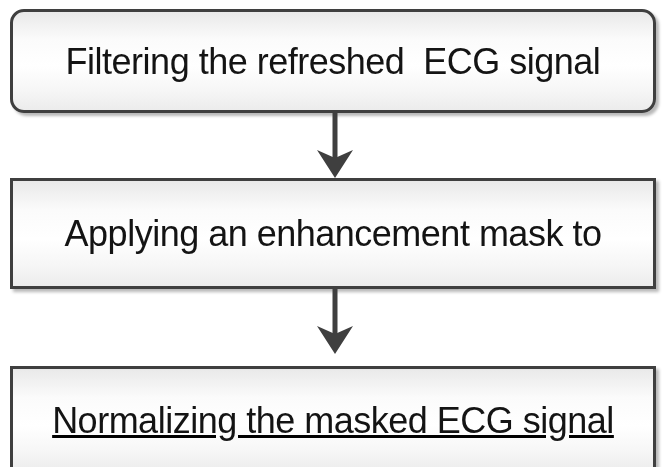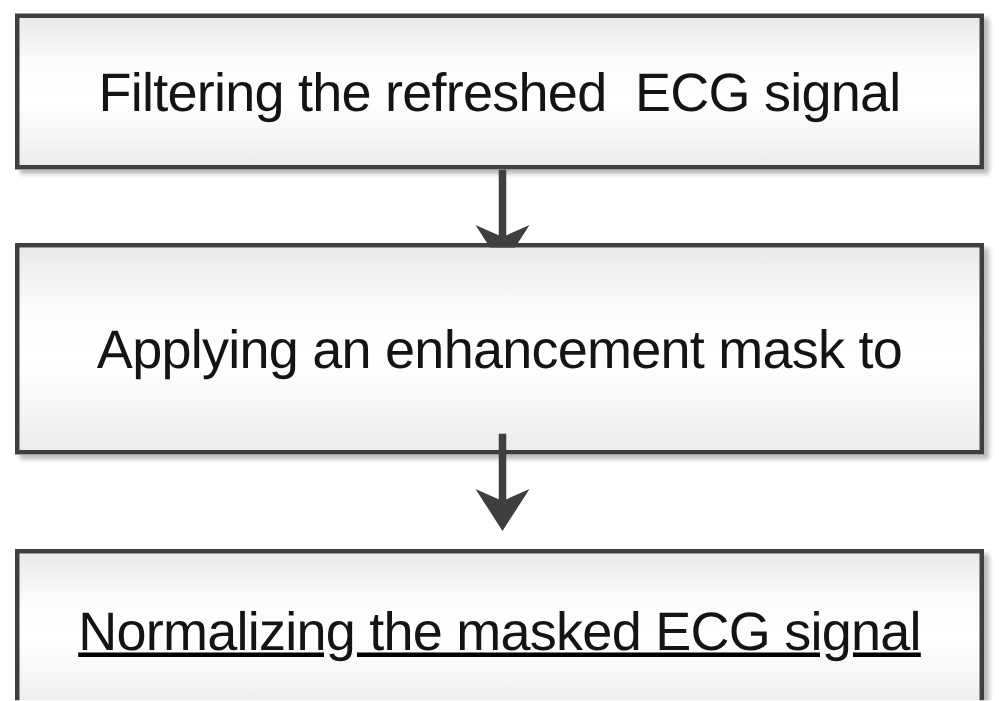--- a/index.html
+++ b/index.html
@@ -29,22 +29,22 @@
     justify-content: center;
   }
   .node .line {
     color: var(--text-color, #141414);
     font-size: 36px;
     line-height: 45px;
     letter-spacing: -0.5px;
     white-space: pre-wrap;
     text-align: center;
   }
-  .n0 { top: 9px;   height: 104px; }
-  .n1 { top: 162px; height: 141px; }
+  .n0 { top: 9px;   height: 104px; border-radius: 14px; }
+  .n1 { top: 178px; height: 111px; }
   .n2 { top: 366px; height: 109px; text-decoration: underline; }
   .arrow {
     position: absolute;
     left: 315px;
     width: 40px;
     height: 65px;
     display: block;
   }
   .a0 { top: 113px; }
   .a1 { top: 289px; }

